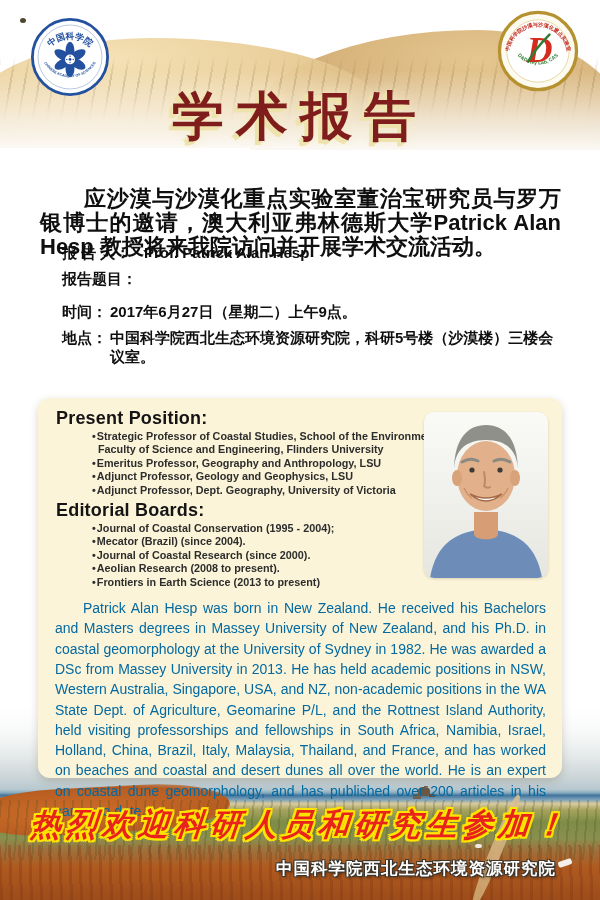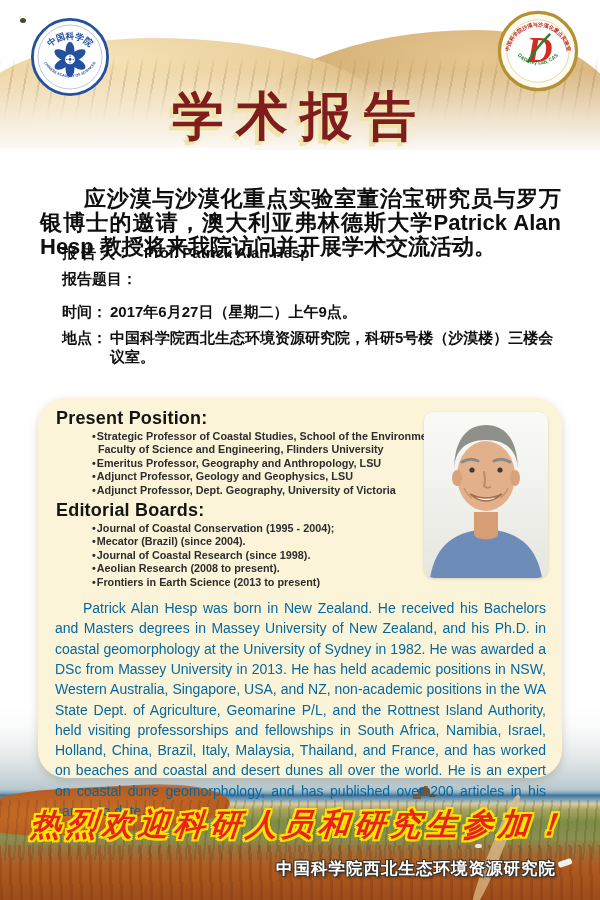--- a/index.html
+++ b/index.html
@@ -48,21 +48,21 @@
   .meta-row{display:flex;align-items:flex-start;margin-bottom:6px;}
   .meta-label{flex:0 0 82px;white-space:nowrap;}
   .meta-val{flex:1;}
   .topic-line{margin-bottom:0;}
   .topic-2{padding-right:6px;}
   .meta-gap{height:8px;}
   .venue-val{width:400px;}
 
   
   .info-box{position:absolute;top:398px;left:38px;width:524px;height:380px;z-index:4;
-    background:#fbf4d8;border-radius:28px;box-shadow:0 3px 9px rgba(110,100,60,.28);
+    background:#fbf4d8;border-radius:12px;box-shadow:0 3px 9px rgba(110,100,60,.28);
     padding:0;box-sizing:border-box;}
   .box-h{margin:10px 0 1px 18px;font-size:18px;font-weight:bold;color:#141414;letter-spacing:.2px;}
   .box-h2{margin-top:3px;}
   .box-ul{margin:1px 0 0 0;padding-left:60px;list-style:none;width:350px;}
   .box-ul li{font-size:10.8px;font-weight:bold;line-height:13.4px;color:#2d2d2d;text-indent:-6px;}
   .box-ul li::before{content:"\2022";margin-right:1px;}
   .portrait{position:absolute;top:14px;right:14px;width:124px;height:166px;border-radius:10px;
     overflow:hidden;box-shadow:0 1px 3px rgba(0,0,0,.15);}
   .bio{margin:9px 16px 0 17px;font-size:14px;line-height:20.3px;color:#0369a1;
     text-align:justify;text-indent:2em;font-weight:500;}
@@ -187,21 +187,21 @@
     <ul class="box-ul">
       <li>Strategic Professor of Coastal Studies, School of the Environment, Faculty of Science and Engineering, Flinders University</li>
       <li>Emeritus Professor, Geography and Anthropology, LSU</li>
       <li>Adjunct Professor, Geology and Geophysics, LSU</li>
       <li>Adjunct Professor, Dept. Geography, University of Victoria</li>
     </ul>
     <div class="box-h box-h2">Editorial Boards:</div>
     <ul class="box-ul">
       <li>Journal of Coastal Conservation (1995 - 2004);</li>
       <li>Mecator (Brazil) (since 2004).</li>
-      <li>Journal of Coastal Research (since 1998).</li>
+      <li>Journal of Coastal Research (since 2000).</li>
       <li>Aeolian Research (2008 to present).</li>
       <li>Frontiers in Earth Science (2013 to present)</li>
     </ul>
 
     <div class="portrait">
       <svg width="124" height="166" viewBox="0 0 124 166">
         <defs>
           <linearGradient id="pbg" x1="0" y1="0" x2="0" y2="1">
             <stop offset="0" stop-color="#fafaf7"></stop>
               <stop offset="1" stop-color="#e6e6e1"></stop>

